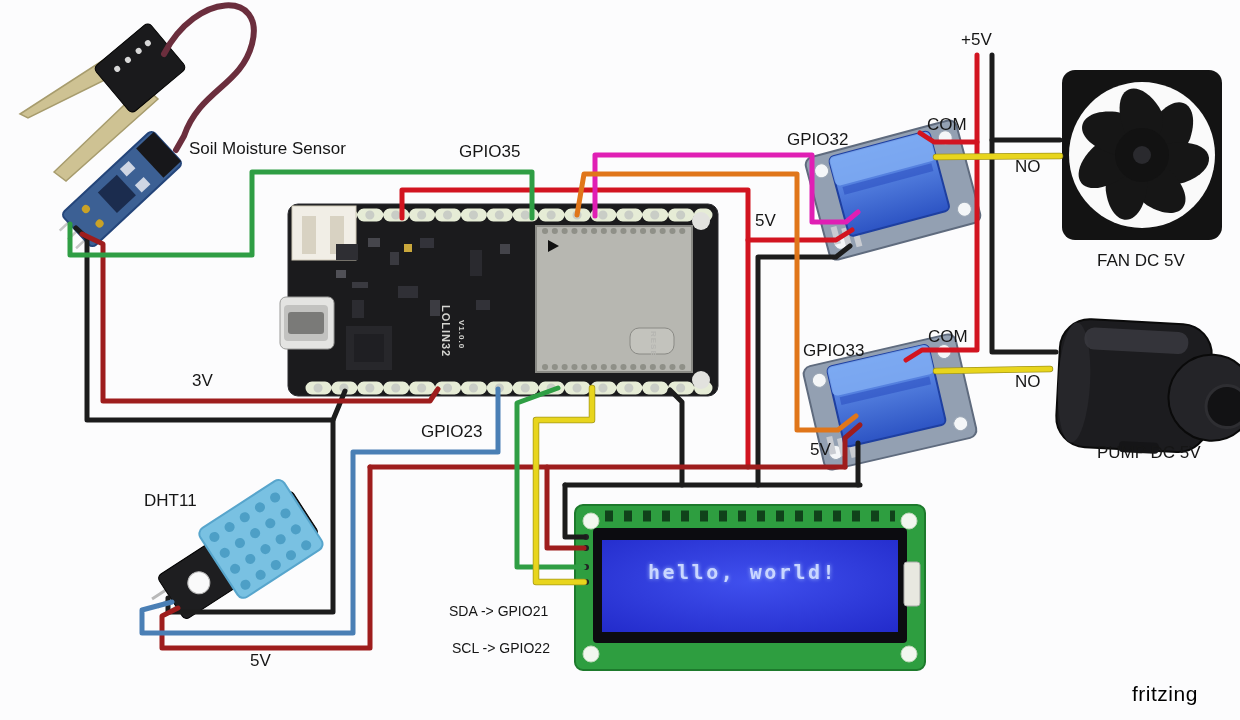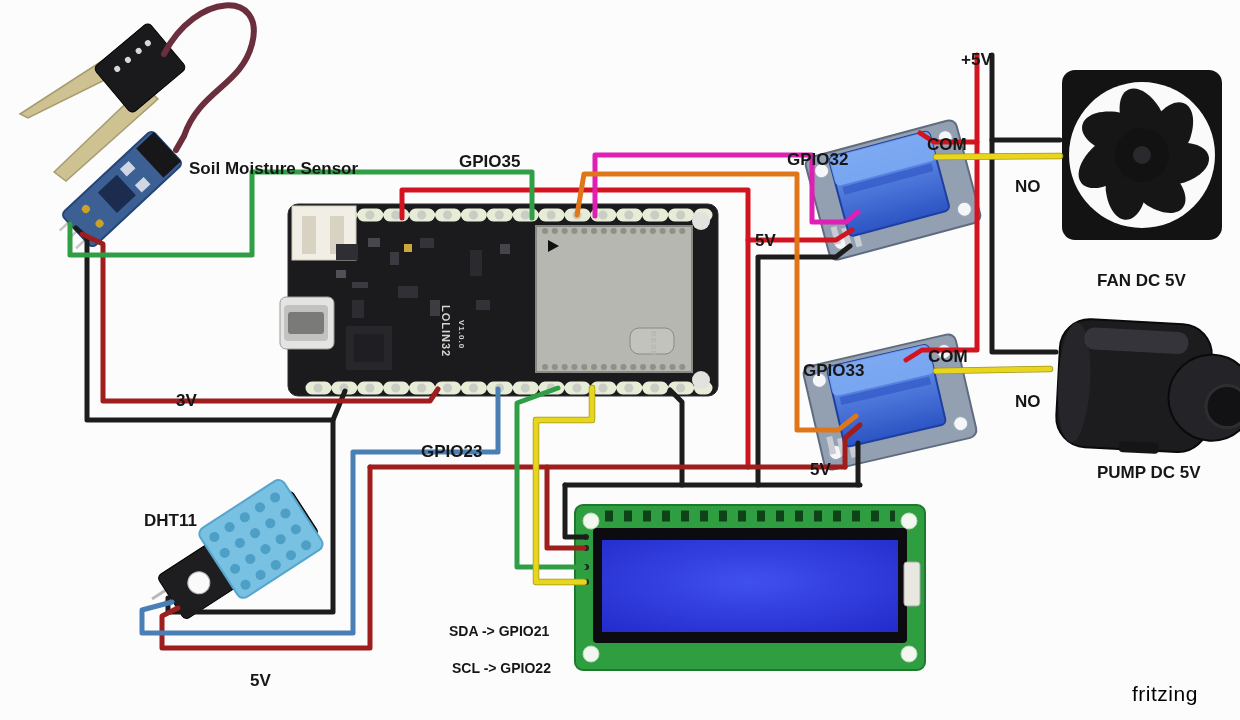--- a/index.html
+++ b/index.html
@@ -1,19 +1,19 @@
 <!DOCTYPE html>
 <html><head>
 <meta charset="utf-8">
 <style>
   html,body{margin:0;padding:0;background:#e8e8e8;}
   .stage{position:relative;width:1240px;height:720px;background:#fcfcfd;overflow:hidden;
          font-family:"Liberation Sans",sans-serif;}
   .stage svg.canvas{position:absolute;left:0;top:0;}
-  .lbl{position:absolute;font-size:17px;font-weight:700;color:#161616;white-space:nowrap;line-height:1;margin-top:20px;}
+  .lbl{position:absolute;font-size:17px;font-weight:400;color:#161616;white-space:nowrap;line-height:1;}
   .lbl.sm{font-size:14px;}
   .wire{fill:none;stroke-width:5;stroke-linejoin:round;stroke-linecap:round;}
   .wg{stroke:#2f9e44}.wb{stroke:#4a7fb5}.wy{stroke:#e8d51d}.wyE{stroke:#a2961a;stroke-width:6.5}
   .wm{stroke:#e01fb4}.wo{stroke:#e0761a}.wr{stroke:#d21420}.wdr{stroke:#9e1d1d}
   .wk{stroke:#1c1c1c}.wc{stroke:#6b2e3d;stroke-width:6}
   .vtext{position:absolute;writing-mode:vertical-rl;color:#d4d4d0;font-weight:bold;
          letter-spacing:1px;line-height:1;}
   .lcdtext{position:absolute;left:648px;top:560px;font-family:"DejaVu Sans Mono",monospace;
          font-size:20px;font-weight:bold;color:#c9d6ff;letter-spacing:2.5px;
          text-shadow:0 0 4px rgba(170,195,255,.95);}
@@ -197,38 +197,39 @@
     <polyline class="wire wk" points="992,55 992,352 1056,352"></polyline>
     <polyline class="wire wk" points="992,140 1060,140"></polyline>
     <polyline class="wyE" style="fill:none;stroke-linecap:round" points="936,157 1060,156"></polyline>
     <polyline class="wire wy" points="936,157 1060,156"></polyline>
     <polyline class="wyE" style="fill:none;stroke-linecap:round" points="936,371 1050,369"></polyline>
     <polyline class="wire wy" points="936,371 1050,369"></polyline>
   </g>
 </svg>
 
 <span class="lbl" style="left:189px;top:140px">Soil Moisture Sensor</span>
-<span class="lbl" style="left:459px;top:133px">GPIO35</span>
+<span class="lbl" style="left:459px;top:143px">GPIO35</span>
 <span class="lbl" style="left:787px;top:131px">GPIO32</span>
 <span class="lbl" style="left:927px;top:116px">COM</span>
 <span class="lbl" style="left:1015px;top:158px">NO</span>
 <span class="lbl" style="left:961px;top:31px">+5V</span>
 <span class="lbl" style="left:1097px;top:252px">FAN DC 5V</span>
 <span class="lbl" style="left:755px;top:212px">5V</span>
 <span class="lbl" style="left:803px;top:342px">GPIO33</span>
 <span class="lbl" style="left:928px;top:328px">COM</span>
 <span class="lbl" style="left:1015px;top:373px">NO</span>
 <span class="lbl" style="left:1097px;top:444px">PUMP DC 5V</span>
 <span class="lbl" style="left:810px;top:441px">5V</span>
-<span class="lbl" style="left:176px;top:372px">3V</span>
+<span class="lbl" style="left:192px;top:372px">3V</span>
 <span class="lbl" style="left:421px;top:423px">GPIO23</span>
 <span class="lbl" style="left:144px;top:492px">DHT11</span>
 <span class="lbl" style="left:250px;top:652px">5V</span>
 <span class="lbl sm" style="left:449px;top:604px">SDA -&gt; GPIO21</span>
 <span class="lbl sm" style="left:452px;top:641px">SCL -&gt; GPIO22</span>
 
 <span class="vtext" style="left:440px;top:305px;font-size:11px">LOLIN32</span>
 <span class="vtext" style="left:457px;top:320px;font-size:8px">V1.0.0</span>
 <span class="vtext" style="left:649px;top:331px;font-size:8px;color:#b6b6b2">RESET</span>
 
+<span class="lcdtext">hello, world!</span>
 <span class="watermark">fritzing</span>
 
 </div>
 
 </body></html>

